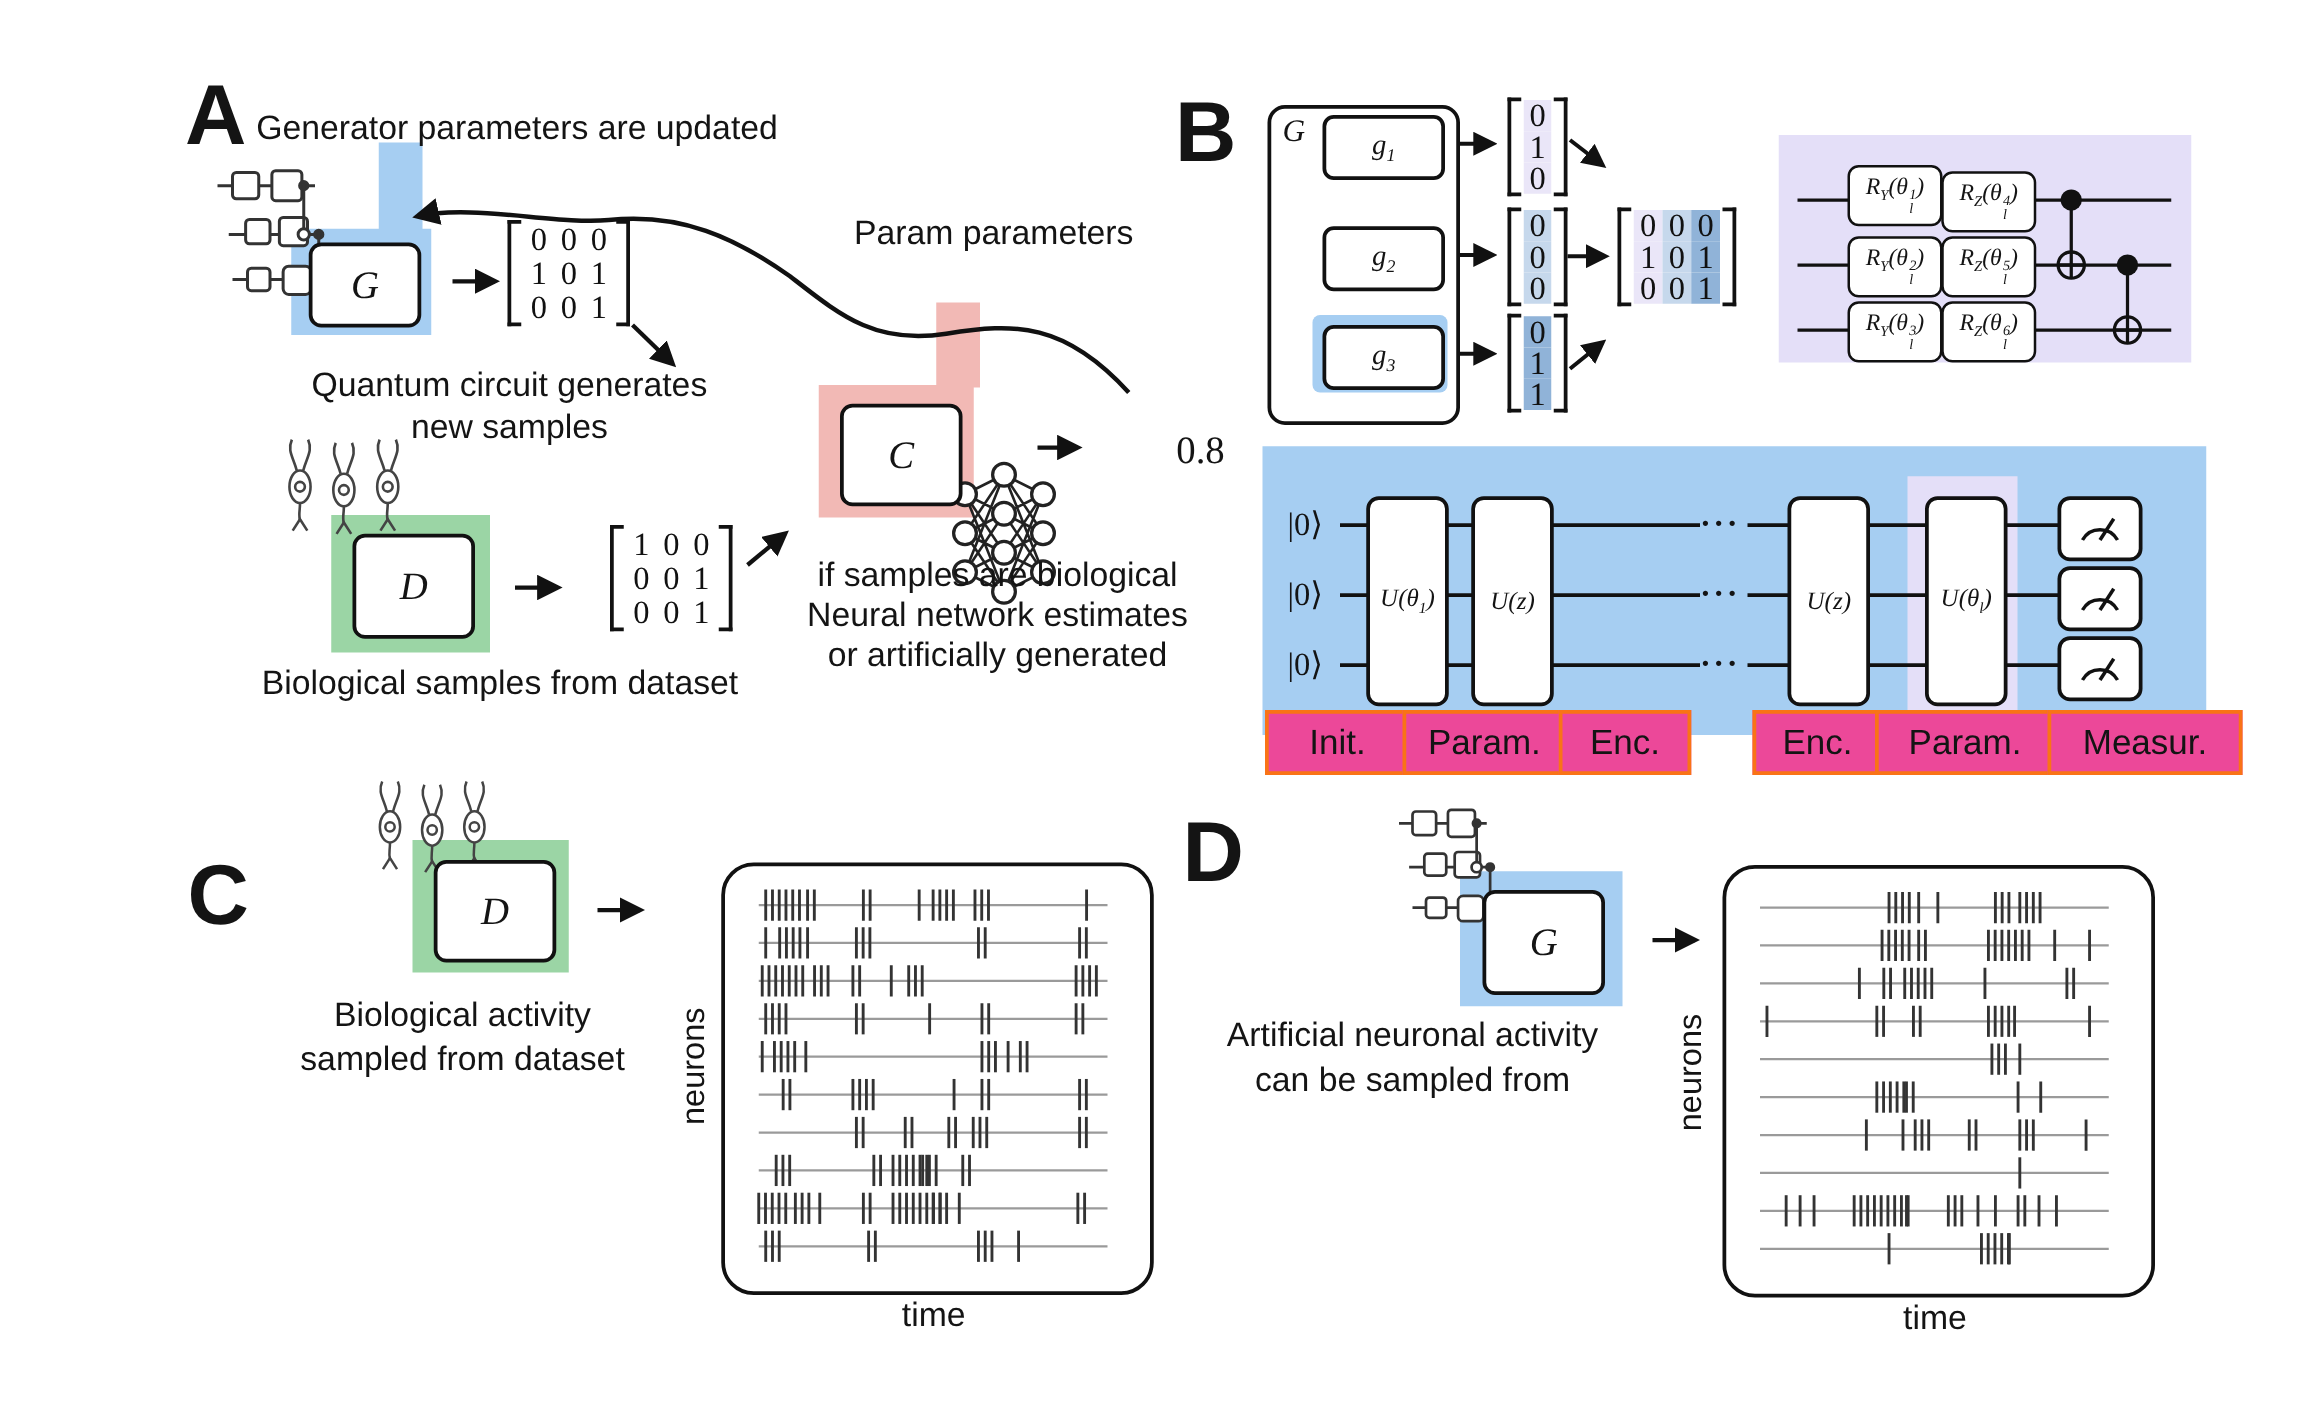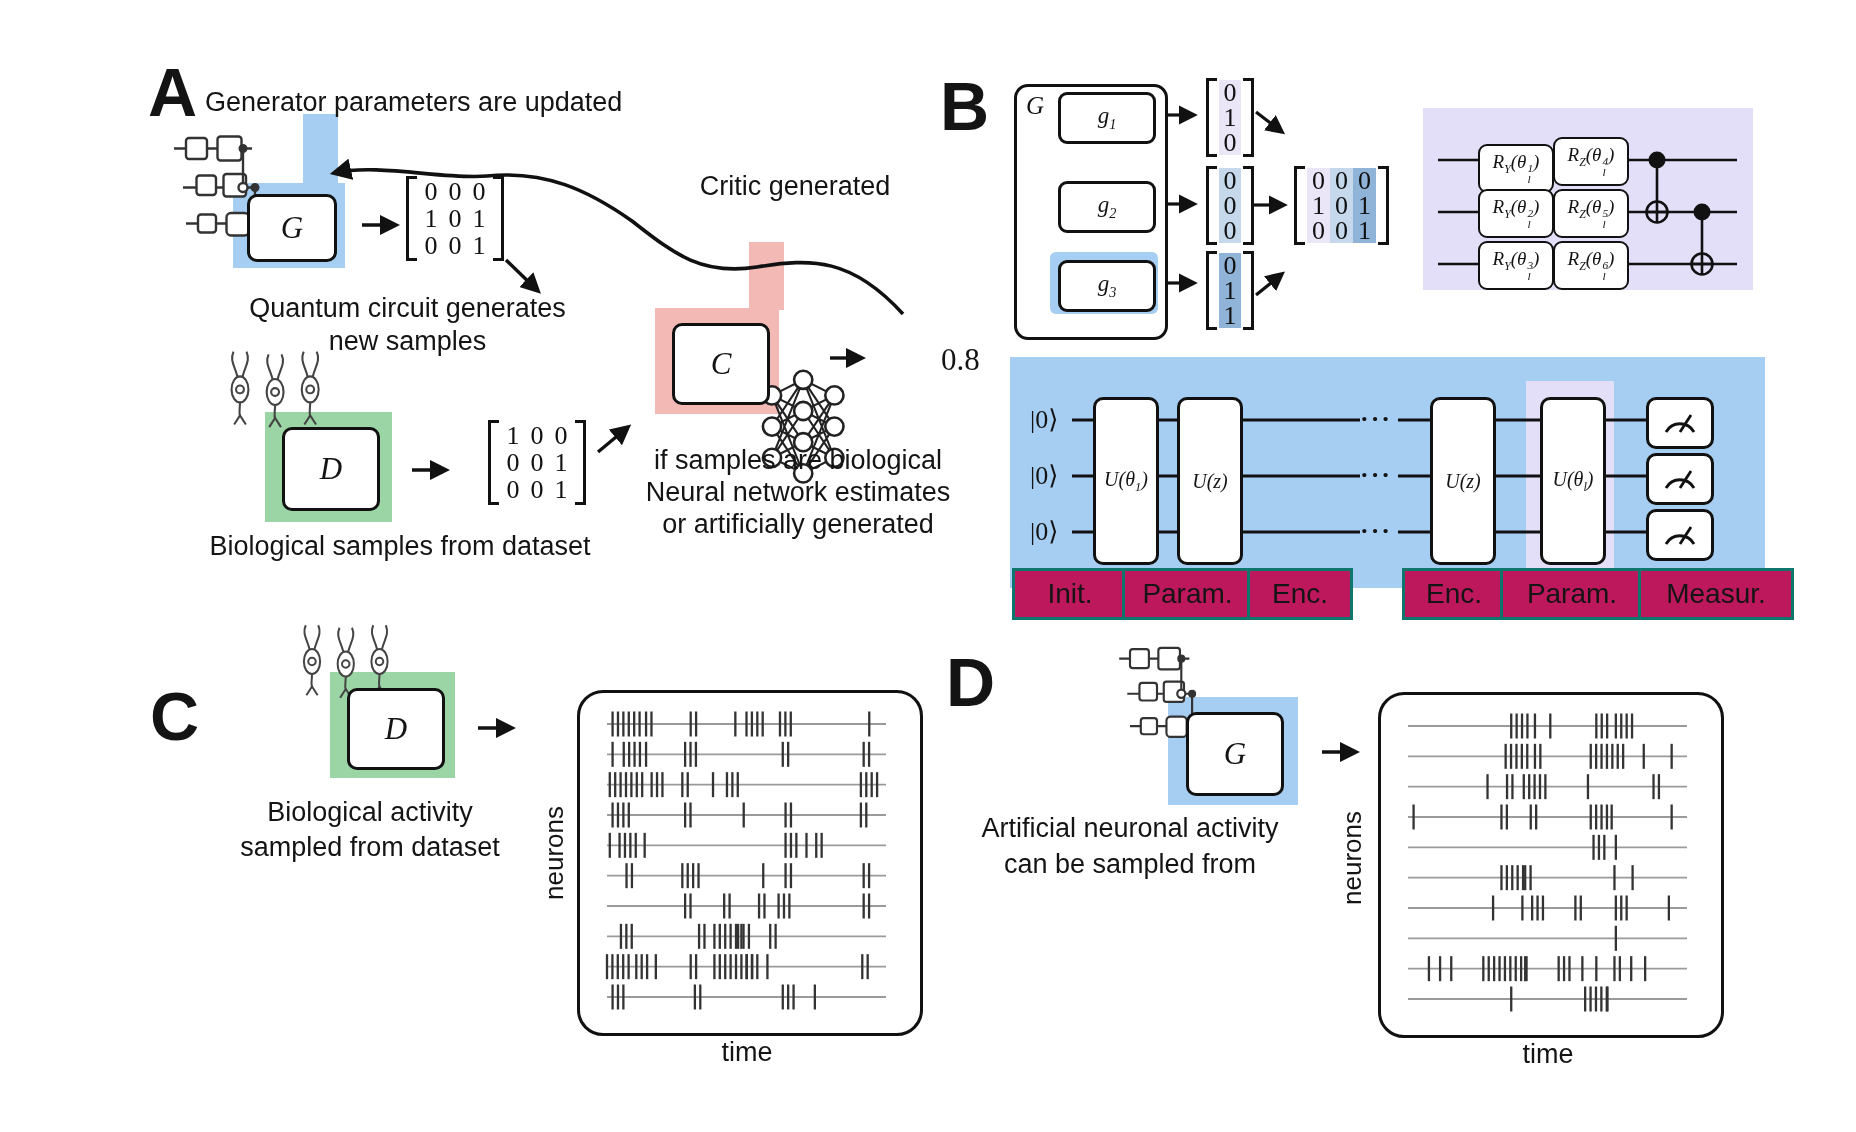--- a/index.html
+++ b/index.html
@@ -19,21 +19,21 @@
   .matx .cells{display:grid;grid-auto-rows:var(--rh,27px);padding:2px 2px;align-items:center}
   .matx .cells span{display:flex;align-items:center;justify-content:center;height:100%;min-width:var(--cw,24px)}
   .rcontainer{position:absolute;z-index:10;background:#fff;border:3.5px solid #111;border-radius:26px}
   .rotlabel{position:absolute;z-index:10;font-size:26px;text-align:center;transform:rotate(-90deg)}
   .gatebox{position:absolute;z-index:10;background:#fff;border:2.6px solid #111;border-radius:9px;
            display:flex;align-items:center;justify-content:center;
            font-family:"Liberation Serif",serif;font-style:italic;font-size:19px;white-space:nowrap}
   .ubox{position:absolute;z-index:10;background:#fff;border:3px solid #111;border-radius:10px;
         display:flex;align-items:center;justify-content:center;
         font-family:"Liberation Serif",serif;font-style:italic;font-size:20px;white-space:nowrap}
-  .stage{position:absolute;z-index:10;background:#be185d;border:3px solid #0f766e;
+  .stage{position:absolute;z-index:10;background:#ec4899;border:3px solid #f97316;
          display:flex;align-items:center;justify-content:center;font-size:28px}
   .ket{position:absolute;z-index:10;font-family:"Liberation Serif",serif;font-size:26px}
   .dots{position:absolute;z-index:10;font-family:"Liberation Serif",serif;font-weight:bold;font-size:26px;letter-spacing:2px}
   .meas{position:absolute;z-index:10;background:#fff;border:3px solid #111;border-radius:10px;
         display:flex;align-items:center;justify-content:center}
   .gcont{position:absolute;z-index:10;border:3px solid #111;border-radius:14px;background:transparent}
   .gsmall{position:absolute;z-index:10;background:#fff;border:3px solid #111;border-radius:9px;
           display:flex;align-items:center;justify-content:center;
           font-family:"Liberation Serif",serif;font-style:italic;font-size:23px}
   .glabel{position:absolute;z-index:10;font-family:"Liberation Serif",serif;font-style:italic;font-size:25px}
@@ -167,21 +167,21 @@
 
     <use href="#neuron3" transform="translate(312,664) scale(1.25)"></use>
     <line x1="478" y1="728" x2="512" y2="728" stroke="#111" stroke-width="3.4" marker-end="url(#ah)"></line>
     <use href="#qsketch" transform="translate(1130,660) scale(1.35)"></use>
     <line x1="1322" y1="752" x2="1356" y2="752" stroke="#111" stroke-width="3.4" marker-end="url(#ah)"></line>
   </svg>
 
   <div class="panel-letter" style="left:148px;top:58px">A</div>
   <div class="txt" style="left:205px;top:86px;width:410px">Generator parameters are updated</div>
   <div class="txt" style="left:655px;top:170px;width:280px">
-    <div>Critic generated</div>
+    <div>Param parameters</div>
   </div>
 
   <div class="gbox" style="left:247px;top:194px;width:84px;height:62px">
     <span>G</span>
   </div>
   <div class="matx" style="left:406px;top:176px">
       <div class="bl"></div>
       <div class="cells" style="grid-template-columns: repeat(3, var(--cw,24px));">
         <span>0</span>
         <span>0</span>
@@ -281,21 +281,21 @@
         <span style="background: rgb(234, 230, 248);">1</span>
         <span style="background: rgb(198, 216, 236);">0</span>
         <span style="background: rgb(144, 179, 216);">1</span>
         <span style="background: rgb(234, 230, 248);">0</span>
         <span style="background: rgb(198, 216, 236);">0</span>
         <span style="background: rgb(144, 179, 216);">1</span>
       </div>
       <div class="br"></div>
     </div>
 
-  <div class="gatebox" style="left:1478px;top:144px;width:72px;height:45px">
+  <div class="gatebox" style="left:1478px;top:132px;width:72px;height:45px">
       <span>R<sub>Y</sub>(θ<span class="ss">
           <sup>1</sup>
           <sub>l</sub>
         </span>)</span>
     </div>
   <div class="gatebox" style="left:1478px;top:189px;width:72px;height:45px">
       <span>R<sub>Y</sub>(θ<span class="ss">
           <sup>2</sup>
           <sub>l</sub>
         </span>)</span>

